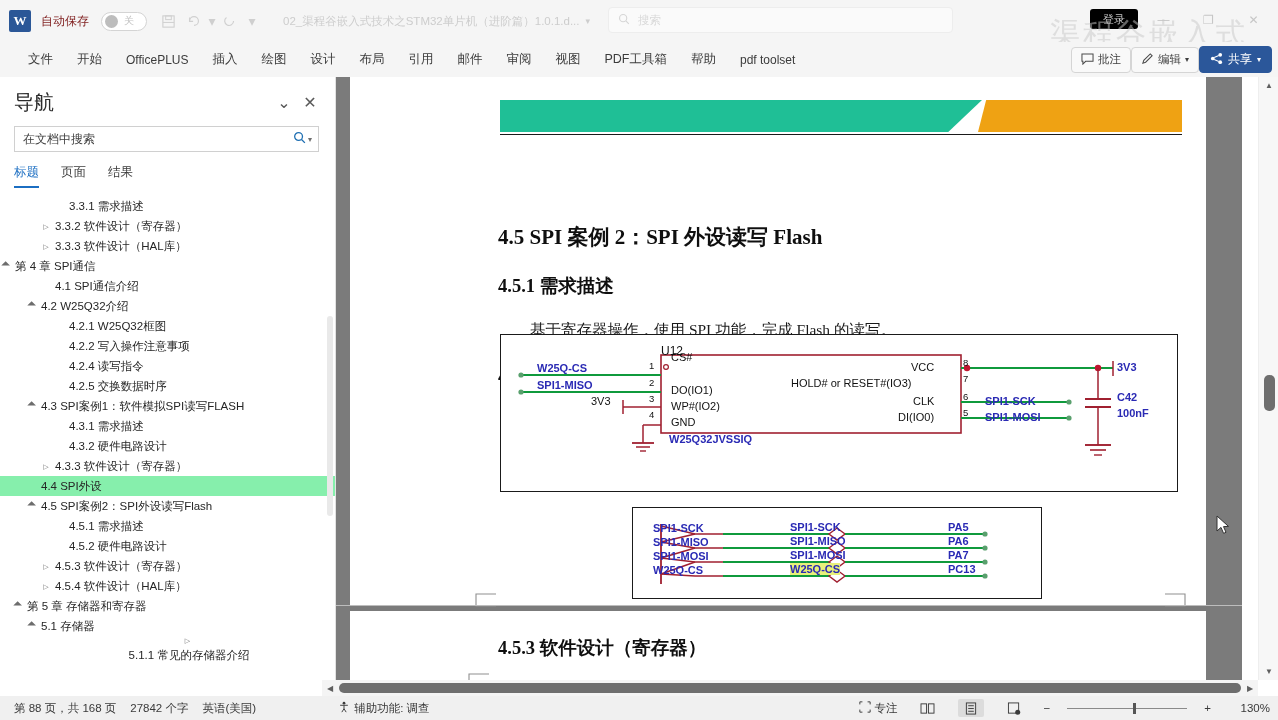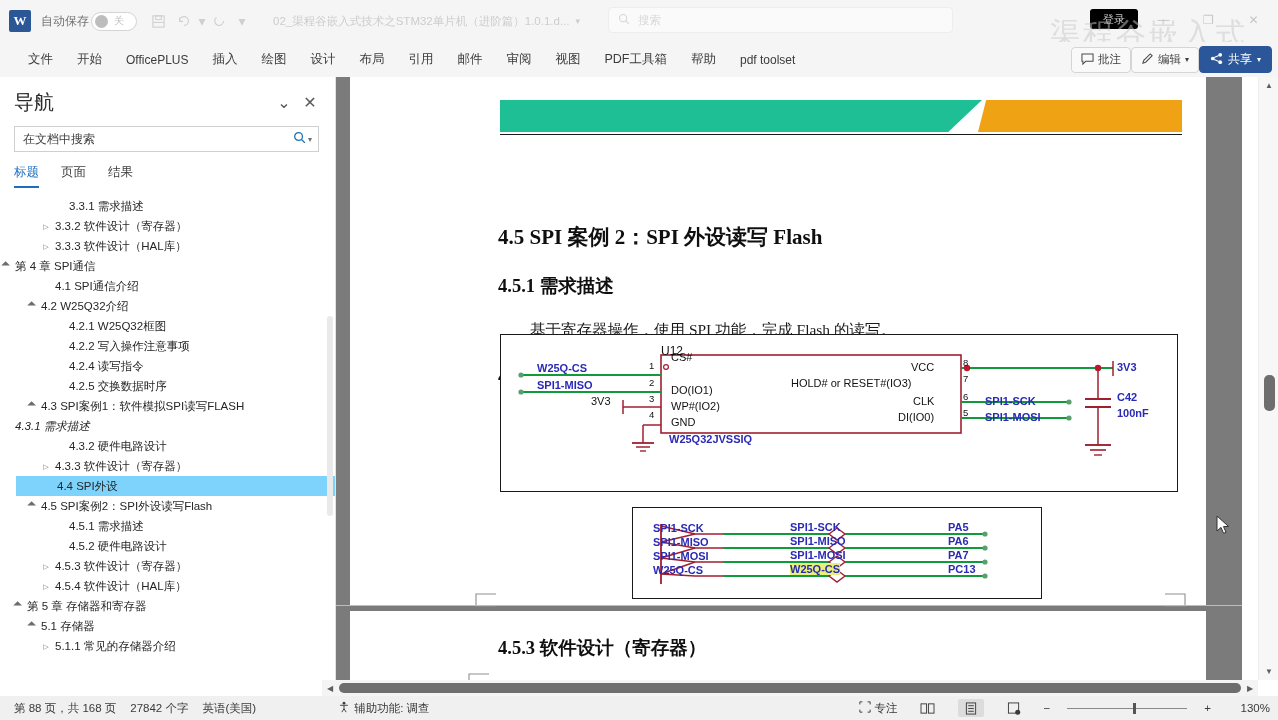--- a/index.html
+++ b/index.html
@@ -19,21 +19,21 @@
     background: #f5f5f5;
     display: flex; align-items: center;
   }
   .word-logo {
     width: 22px; height: 22px; margin-left: 9px; margin-right: 10px;
     background: #2b5797; border-radius: 2px;
     color: #fff; font-size: 13px; font-weight: bold;
     display: flex; align-items: center; justify-content: center;
     font-family: "Liberation Serif", serif;
   }
-  .qa-text { font-size: 12px; color: #737373; margin-right: 2px; }
+  .qa-text { font-size: 12px; color: #7f1d1d; margin-right: 12px; }
   .toggle-pill {
     width: 46px; height: 19px; border-radius: 10px;
     border: 1px solid #d4d4d4; background: #fff;
     display: flex; align-items: center; position: relative;
     margin-right: 8px;
   }
   .toggle-knob {
     width: 13px; height: 13px; border-radius: 50%; background: #bdbdbd;
     margin-left: 3px;
   }
@@ -110,21 +110,21 @@
   .nav-search .mg { color: #1f6fb2; font-size: 12px; }
   .nav-search .cr { color: #6f6f6f; font-size: 8px; margin-left: 2px; }
   .nav-tabs { display: flex; padding: 12px 0 0 14px; gap: 22px; }
   .nav-tab { font-size: 12.5px; color: #3d3d3d; padding-bottom: 5px; }
   .nav-tab.active { color: #1b6ec2; border-bottom: 2px solid #1b6ec2; }
   .nav-list { margin-top: 8px; position: relative; height: 478px; overflow: hidden; }
   .nav-item {
     height: 20px; display: flex; align-items: center;
     font-size: 11.5px; color: #262626; white-space: nowrap;
   }
-  .nav-item.sel { background: #7dd3fc; margin-left: 16px; }
+  .nav-item.sel { background: #86efac; }
   .nav-arrow {
     width: 12px; text-align: center; font-size: 8px; color: #6d6d6d; flex: 0 0 12px;
   }
   .nav-arrow.open::before { content: "\25E2"; display:inline-block; transform: rotate(-135deg) translate(1px,0); }
   .nav-arrow.closed::before { content: "\25B7"; font-size: 7px; }
   .nav-label { padding-left: 3px; }
   .nav-vscroll {
     position: absolute; right: 2px; top: 0; width: 6px; height: 478px;
   }
   .nav-vscroll .thumb {
@@ -407,21 +407,21 @@
           <span class="nav-label">4.2.4 读写指令</span>
         </div>
         <div class="nav-item" style="padding-left: 54px;">
           <span class="nav-arrow "></span>
           <span class="nav-label">4.2.5 交换数据时序</span>
         </div>
         <div class="nav-item" style="padding-left: 26px;">
           <span class="nav-arrow open"></span>
           <span class="nav-label">4.3 SPI案例1：软件模拟SPI读写FLASH</span>
         </div>
-        <div class="nav-item" style=" font-style: italic;">
+        <div class="nav-item" style="padding-left: 54px;">
           <span class="nav-arrow "></span>
           <span class="nav-label">4.3.1 需求描述</span>
         </div>
         <div class="nav-item" style="padding-left: 54px;">
           <span class="nav-arrow "></span>
           <span class="nav-label">4.3.2 硬件电路设计</span>
         </div>
         <div class="nav-item" style="padding-left: 40px;">
           <span class="nav-arrow closed"></span>
           <span class="nav-label">4.3.3 软件设计（寄存器）</span>
@@ -451,21 +451,21 @@
           <span class="nav-label">4.5.4 软件设计（HAL库）</span>
         </div>
         <div class="nav-item" style="padding-left: 12px;">
           <span class="nav-arrow open"></span>
           <span class="nav-label">第 5 章 存储器和寄存器</span>
         </div>
         <div class="nav-item" style="padding-left: 26px;">
           <span class="nav-arrow open"></span>
           <span class="nav-label">5.1 存储器</span>
         </div>
-        <div class="nav-item" style="padding-left: 40px;">
+        <div class="nav-item" style="padding-left: 40px; flex-direction: column;">
           <span class="nav-arrow closed"></span>
           <span class="nav-label">5.1.1 常见的存储器介绍</span>
         </div>
         <div class="nav-vscroll">
         <div class="thumb"></div>
       </div>
     </div>
   </div>
 
   <div class="docarea">

